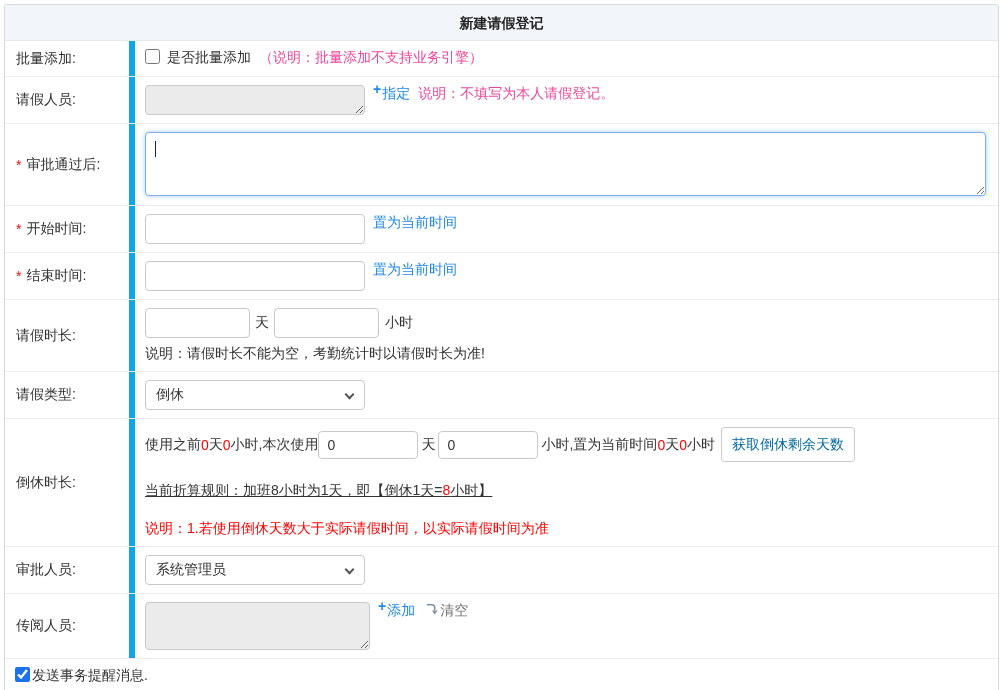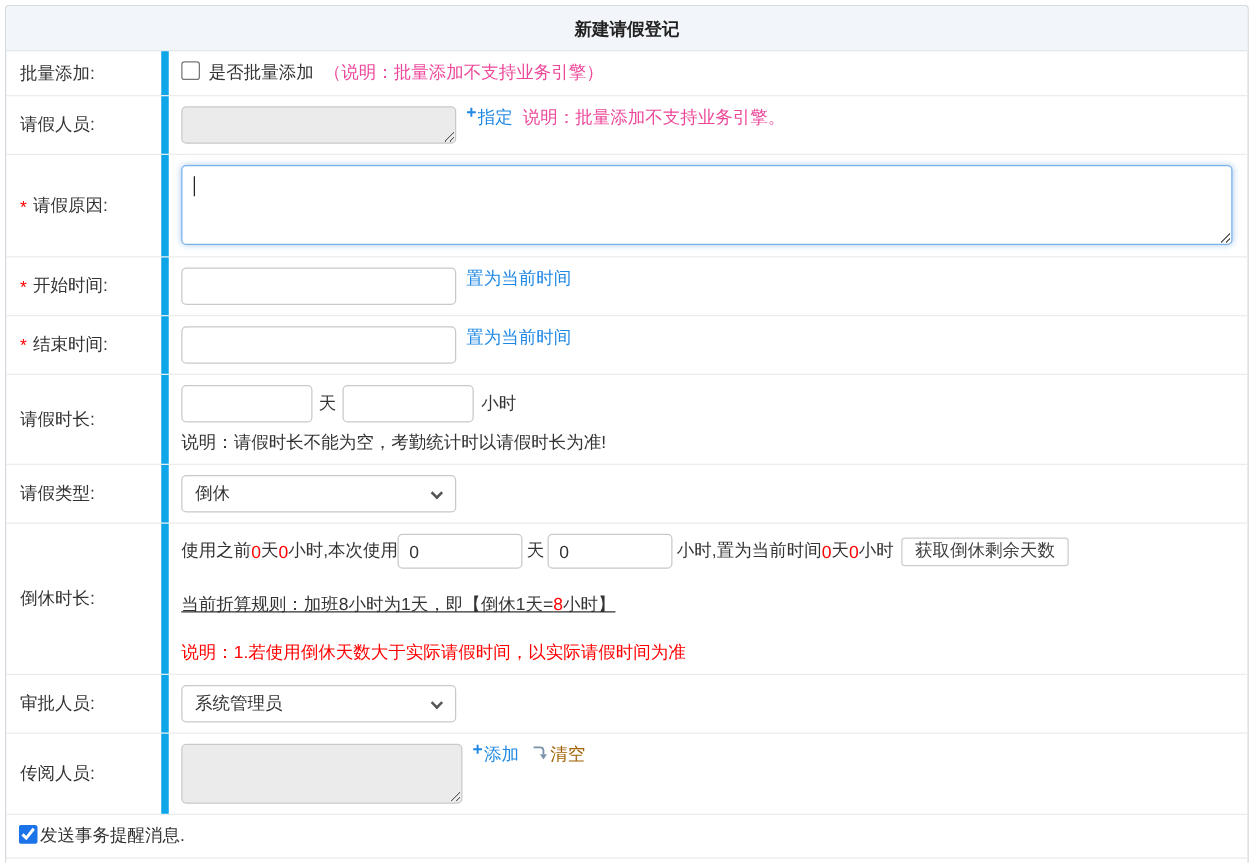--- a/index.html
+++ b/index.html
@@ -51,41 +51,41 @@
   .reader-area { width:225px; height:48px; }
   .reason-wrap { position:relative; flex:1; margin-right:2px; }
   .reason-area {
     display:block; width:100%; height:64px; resize:both; font:inherit; color:#333;
     border:1px solid #7db2e8; border-radius:4px; padding:5px 8px; outline:none;
     box-shadow:0 0 5px rgba(95,156,226,.55);
   }
   .caret { position:absolute; left:10px; top:9px; width:1px; height:16px; background:#222; }
 
   a.link { color:#1e88e5; text-decoration:none; cursor:pointer; }
-  a.link-gray { color:#a16207; text-decoration:none; cursor:pointer; }
+  a.link-gray { color:#737373; text-decoration:none; cursor:pointer; }
   .plus-sign { color:#1e88e5; font-weight:bold; position:relative; top:-4px; margin-right:1px; }
   .note { margin-left:8px; color:#ec4899; }
   .gap-l { margin-left:8px; }
 
   .select-box {
     position:relative; width:220px; height:30px; border:1px solid #c9c9c9; border-radius:4px;
     display:flex; align-items:center; padding:0 10px; background:#fff; cursor:pointer; color:#333;
   }
   .chev {
     position:absolute; right:11px; top:10px; width:7px; height:7px;
     border-right:2px solid #555; border-bottom:2px solid #555; transform:rotate(45deg);
   }
 
   .red { color:#ff0000; }
   .rule-line { color:#333;text-decoration:underline; }
   .warn-line { color:#ff0000; }
 
   .fetch-btn {
-    margin-left:6px; height:23px; padding:0 10px; background:#fff; border:1px solid #ccc;
-    border-radius:3px; font:inherit; color:#404040; cursor:pointer;
+    margin-left:6px; height:35px; padding:0 10px; background:#fff; border:1px solid #ccc;
+    border-radius:3px; font:inherit; color:#0369a1; cursor:pointer;
   }
 
   input[type="checkbox"] { width:15px; height:15px; accent-color:#1a73e8; cursor:pointer; }
   .cb-gap { margin-right:7px; }
   .cb-tight { margin-right:2px; }
 
   .btn-primary {
     background:#1587f0; border:1px solid #1587f0; color:#fff; height:29px; padding:0 15px;
     border-radius:3px; font:inherit; cursor:pointer;
   }
@@ -109,28 +109,28 @@
       <span>是否批量添加</span>
       <span class="note">（说明：批量添加不支持业务引擎）</span>
     </div>
   </div>
 
   <div class="form-row r-person">
     <div class="label-cell">请假人员:</div>
     <div class="content-cell">
       <textarea class="disabled-area" readonly="" style=""></textarea>
       <a class="link gap-l"><span class="plus-sign">+</span><span>指定</span></a>
-      <span class="note">说明：批量添加不支持业务引擎。</span>
+      <span class="note">说明：不填写为本人请假登记。</span>
     </div>
   </div>
 
   <div class="form-row r-reason">
     <div class="label-cell">
       <span class="req">*</span>
-      <span>请假原因:</span>
+      <span>审批通过后:</span>
     </div>
     <div class="content-cell">
       <div class="reason-wrap">
         <textarea class="reason-area" value="" style=""></textarea>
         <div class="caret"></div>
       </div>
     </div>
   </div>
 
   <div class="form-row r-time">

